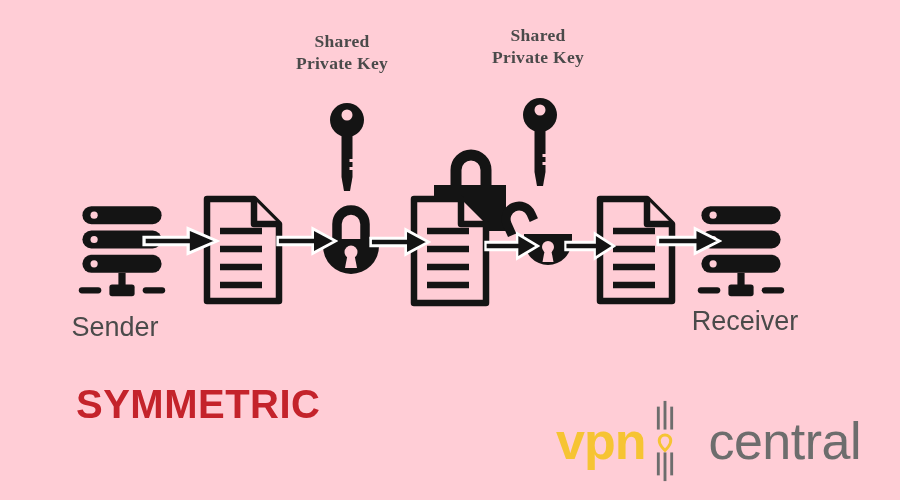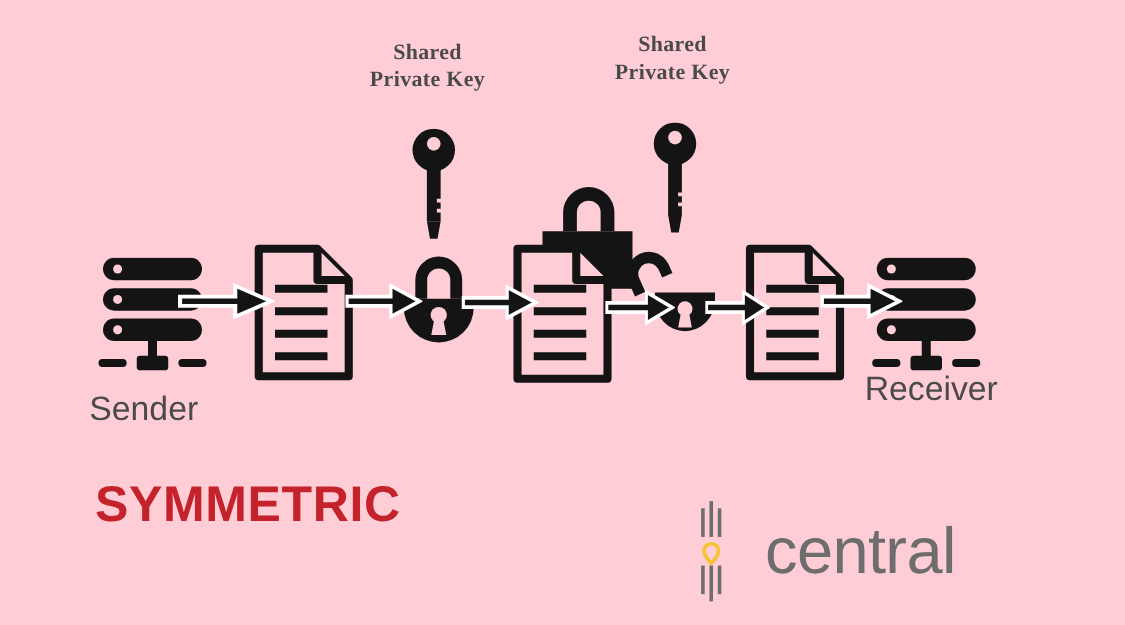--- a/index.html
+++ b/index.html
@@ -126,27 +126,28 @@
     <polygon class="arrowshape" points="2,14 45,14 45,5 73,18 45,31 45,22 2,22"></polygon>
   </svg>
   <svg class="abs z2" style="left:564px;top:229px;" width="52" height="34" viewBox="0 0 76 36" preserveAspectRatio="none">
     <polygon class="arrowshape" points="2,14 45,14 45,5 73,18 45,31 45,22 2,22"></polygon>
   </svg>
   <svg class="abs z2" style="left:656px;top:224px;" width="66" height="34" viewBox="0 0 76 36" preserveAspectRatio="none">
     <polygon class="arrowshape" points="2,14 45,14 45,5 73,18 45,31 45,22 2,22"></polygon>
   </svg>
 
   <div class="abs nodelabel" style="left:55px;top:312px;width:120px;">Sender</div>
-  <div class="abs nodelabel" style="left:675px;top:296px;width:140px;">Receiver</div>
+  <div class="abs nodelabel" style="left:675px;top:306px;width:140px;">Receiver</div>
 
   <div class="abs title" style="left:76px;top:380px;">
     <div>SYMMETRIC</div>
   </div>
 
   <div class="abs logo" style="left:556px;top:398px;height:86px;">
+    <span class="vpn">vpn</span>
     <svg width="26" height="84" viewBox="0 0 26 88">
       <rect class="lbar" x="4.5" y="8" width="3" height="24"></rect>
       <rect class="lbar" x="11.5" y="2" width="3" height="30"></rect>
       <rect class="lbar" x="18.5" y="8" width="3" height="24"></rect>
       <path class="ldrop" d="M13 54 C7 48 5.5 43 8.5 39.5 A6.5 6.5 0 0 1 17.5 39.5 C20.5 43 19 48 13 54 Z"></path>
       <rect class="lbar" x="4.5" y="56" width="3" height="24"></rect>
       <rect class="lbar" x="11.5" y="56" width="3" height="30"></rect>
       <rect class="lbar" x="18.5" y="56" width="3" height="24"></rect>
     </svg>
     <span class="central">central</span>

